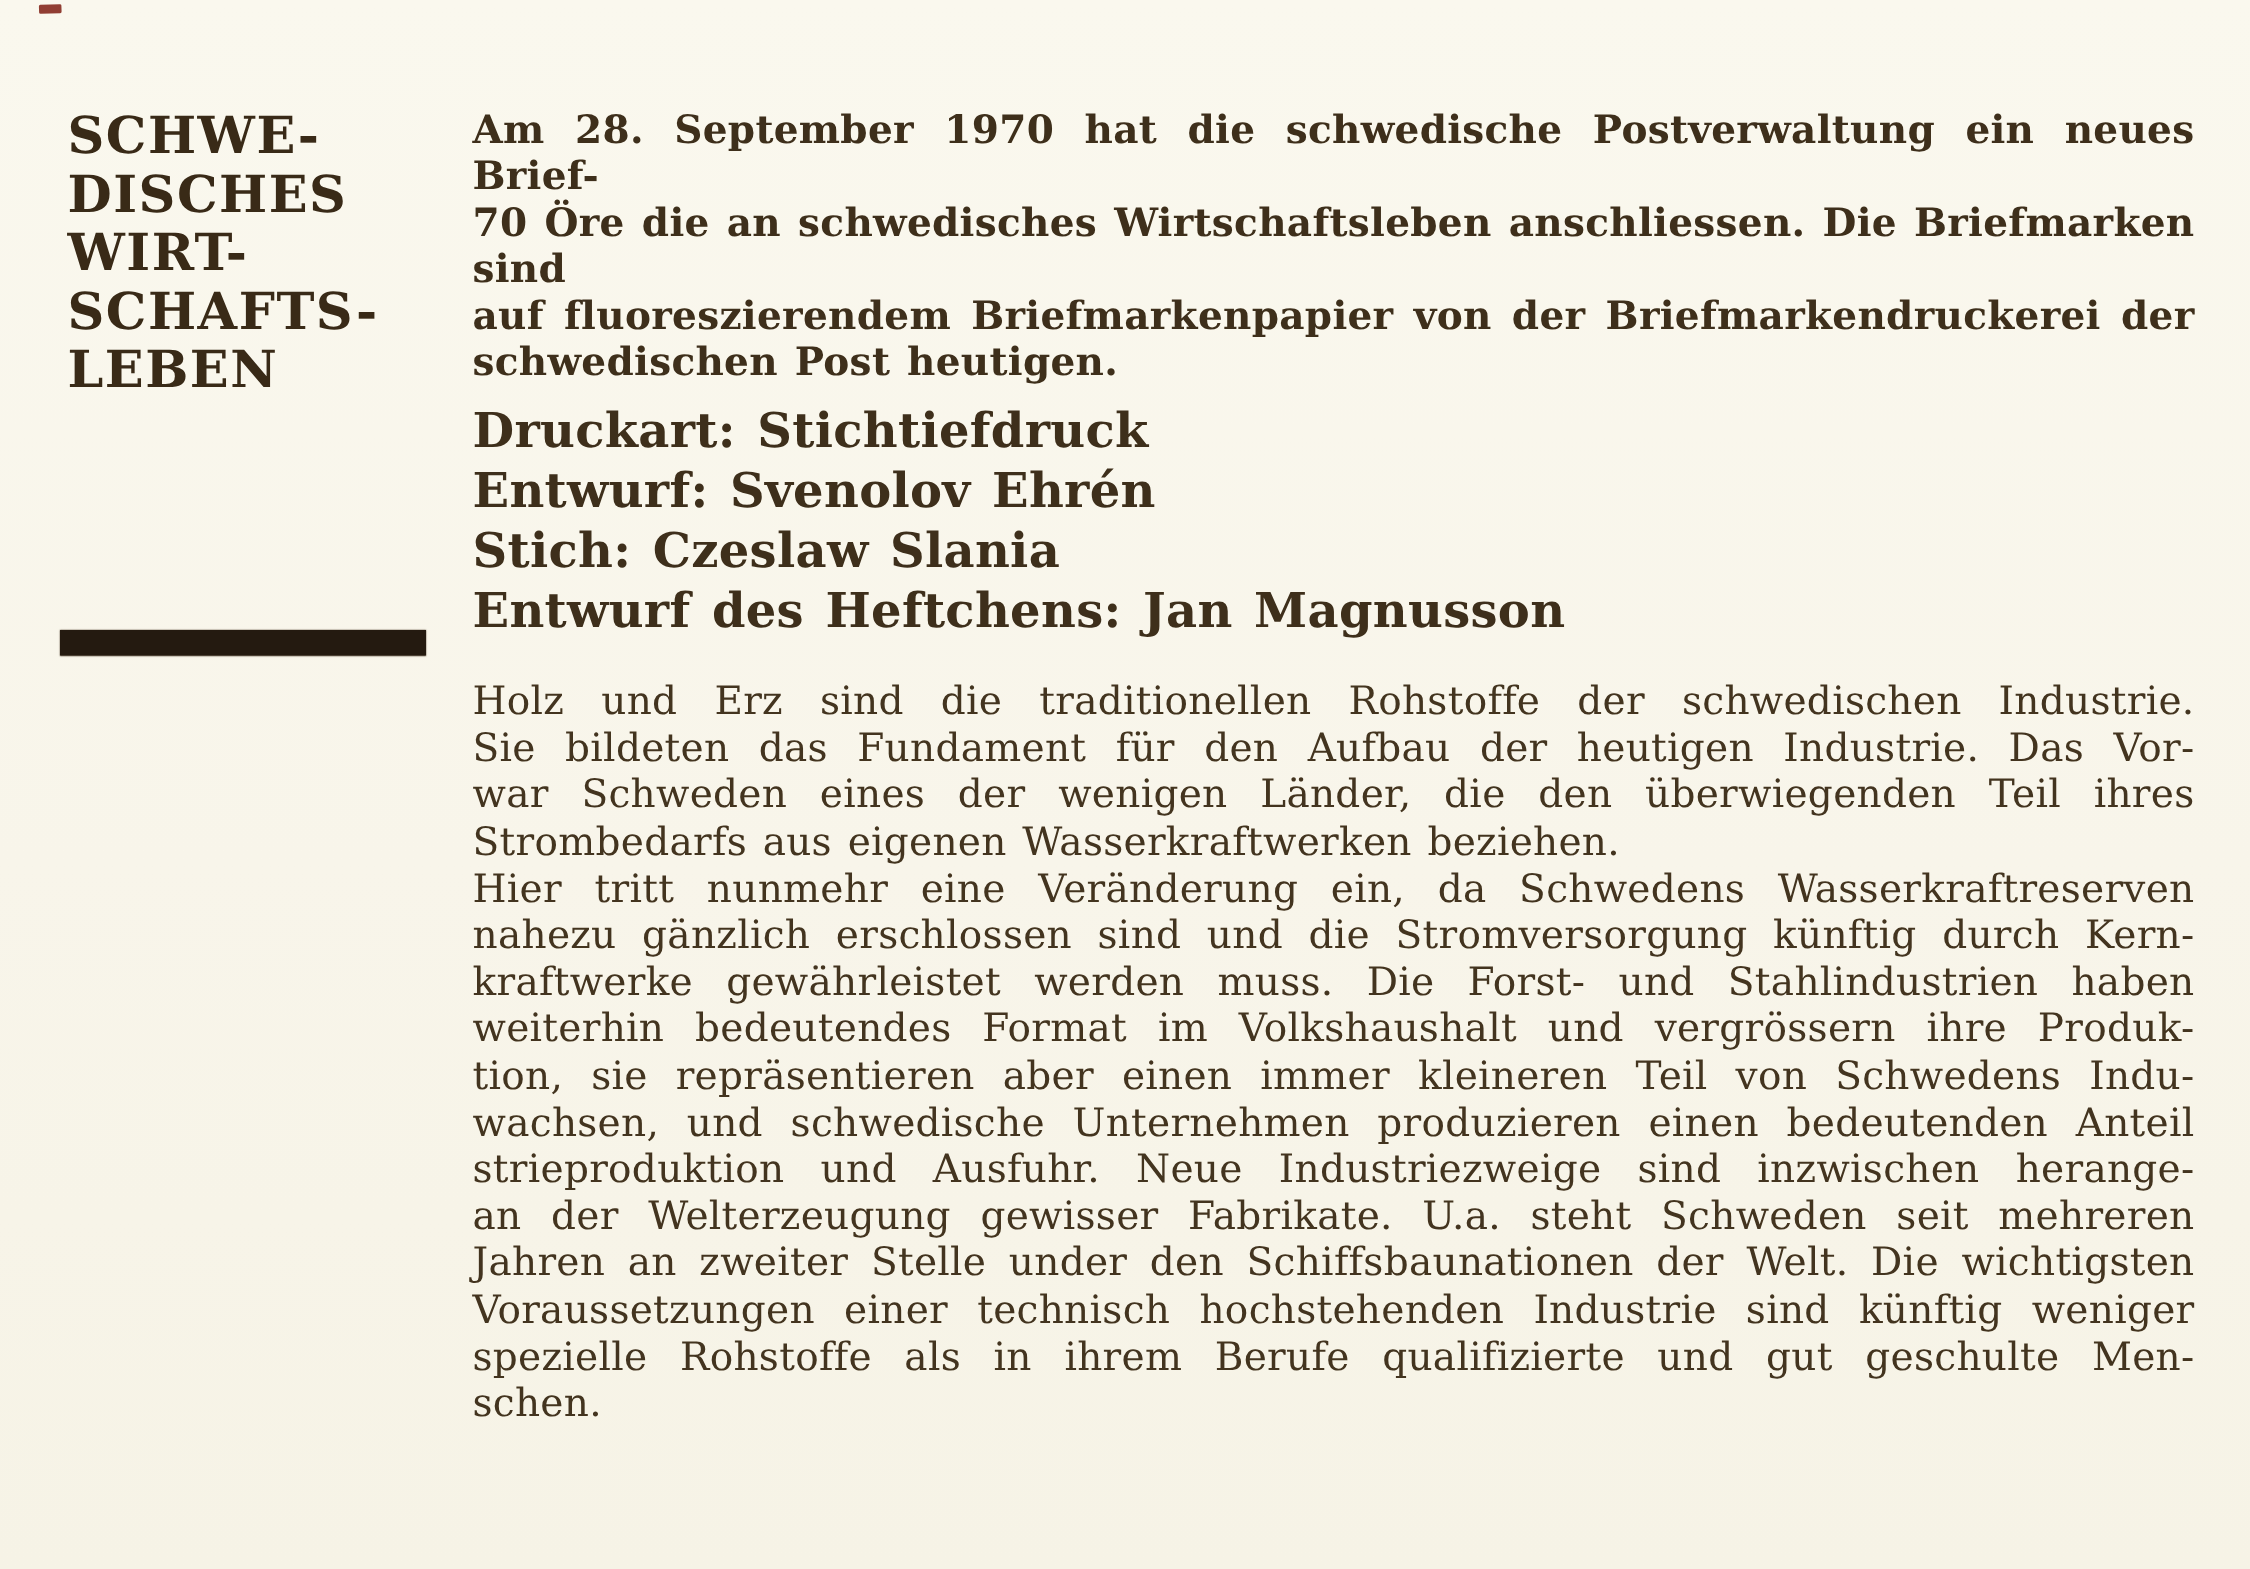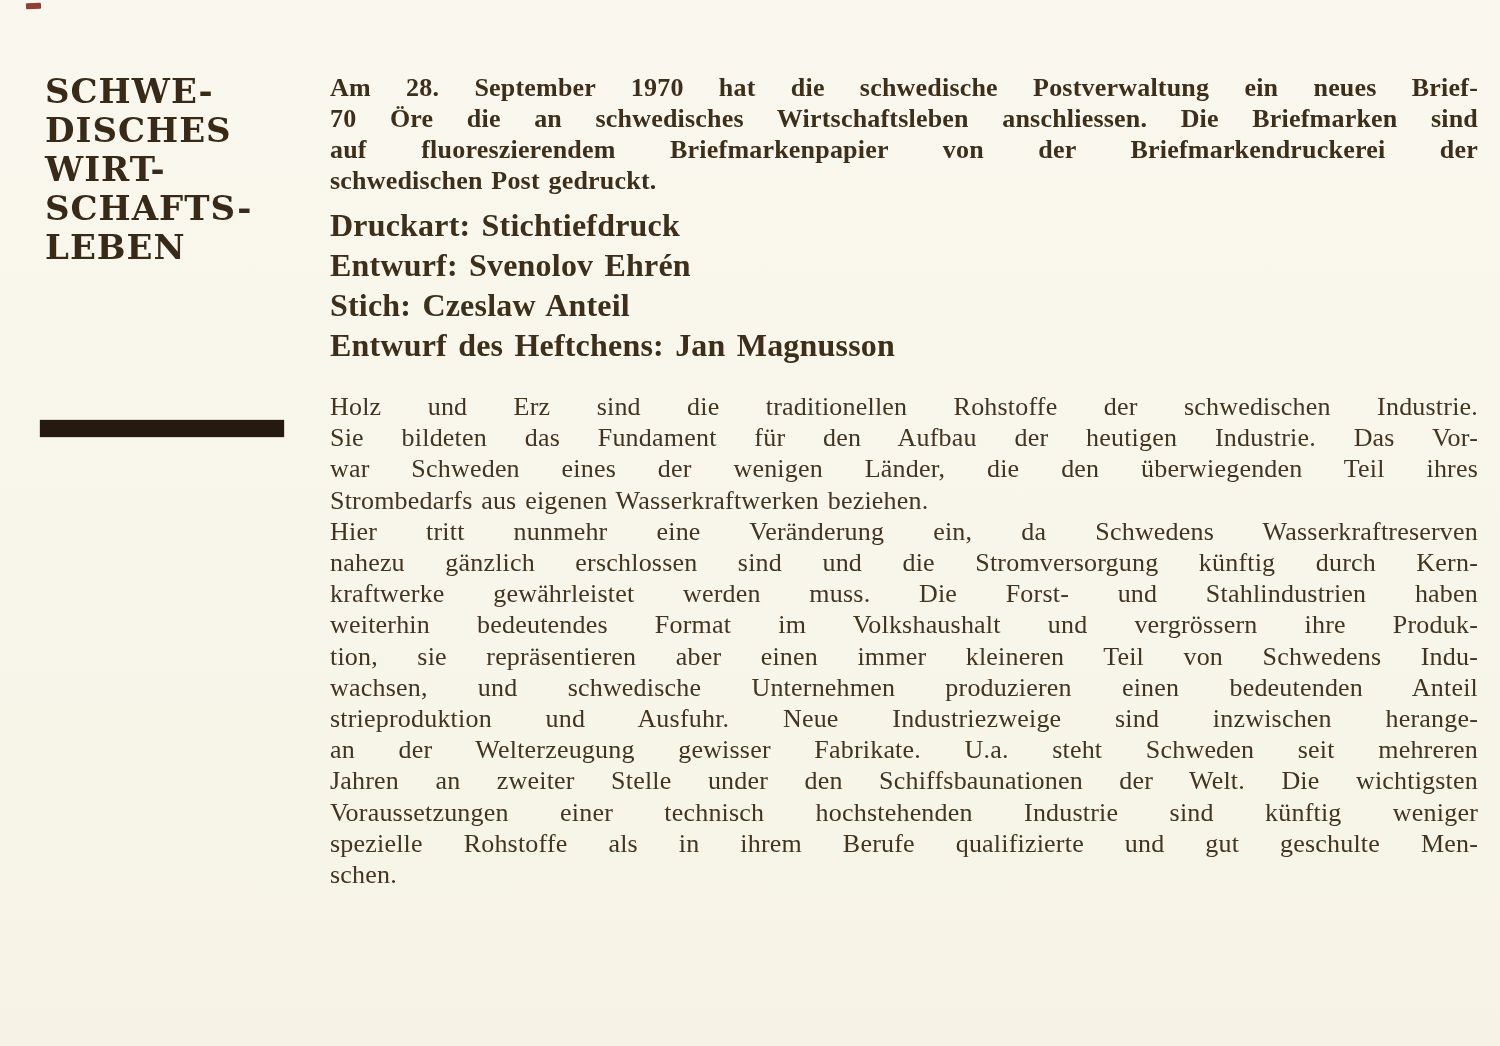--- a/index.html
+++ b/index.html
@@ -45,23 +45,22 @@
   .heading-line { display: block; }
   .divider-bar {
     position: absolute;
     left: 40px; top: 420px;
     width: 244px; height: 17px;
     background: var(--bar-color);
     box-shadow: 0 0 1px 0 #4a3a28;
   }
   .right-col {
     position: absolute;
-    left: 330px; top: 72px;
+    left: 315px; top: 72px;
     width: 1148px;
-    font-family: Liberation Serif, serif;
   }
   .textline {
     display: block;
     font-size: 26px;
     line-height: 31px;
     letter-spacing: 0.2px;
     word-spacing: 2px;
     text-align: justify;
     text-align-last: justify;
     color: var(--ink);
@@ -97,27 +96,27 @@
   </h1>
 
   <div class="divider-bar"></div>
 
   <div class="right-col">
 
     <div class="intro">
       <span class="textline">Am 28. September 1970 hat die schwedische Postverwaltung ein neues Brief-</span>
       <span class="textline">70 Öre die an schwedisches Wirtschaftsleben anschliessen. Die Briefmarken sind</span>
       <span class="textline">auf fluoreszierendem Briefmarkenpapier von der Briefmarkendruckerei der</span>
-      <span class="textline last">schwedischen Post gedruckt.</span>
+      <span class="textline last">schwedischen Post heutigen.</span>
     </div>
 
     <div class="details">
       <span class="detail-line">Druckart: Stichtiefdruck</span>
       <span class="detail-line">Entwurf: Svenolov Ehrén</span>
-      <span class="detail-line">Stich: Czeslaw Anteil</span>
+      <span class="detail-line">Stich: Czeslaw Slania</span>
       <span class="detail-line">Entwurf des Heftchens: Jan Magnusson</span>
     </div>
 
     <div class="body-text">
       <div>
         <span class="textline">Holz und Erz sind die traditionellen Rohstoffe der schwedischen Industrie.</span>
         <span class="textline">Sie bildeten das Fundament für den Aufbau der heutigen Industrie. Das Vor-</span>
         <span class="textline">war Schweden eines der wenigen Länder, die den überwiegenden Teil ihres</span>
         <span class="textline last">Strombedarfs aus eigenen Wasserkraftwerken beziehen.</span>
       </div>

